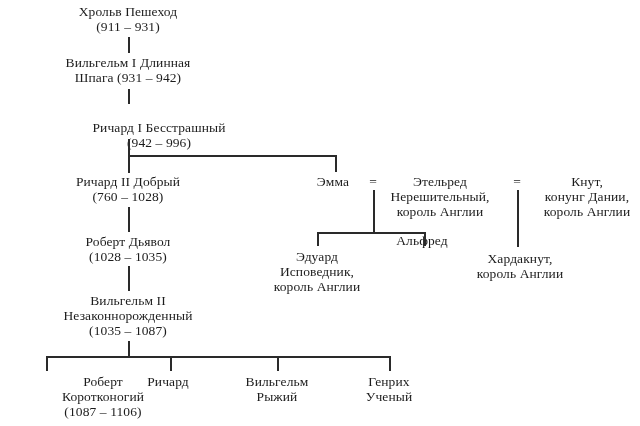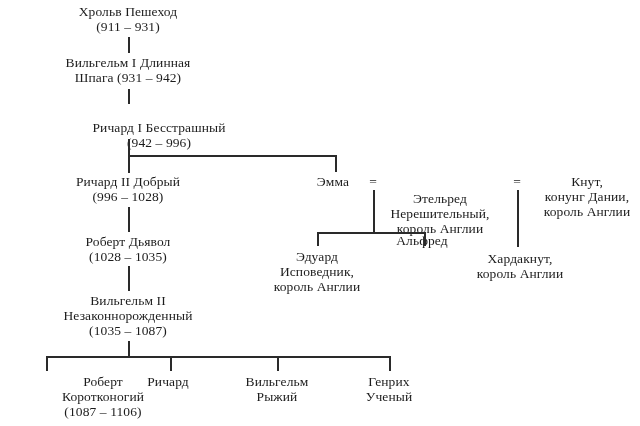--- a/index.html
+++ b/index.html
@@ -43,30 +43,30 @@
 
 <div id="canvas">
 
   <div class="node" style="left:128px; top:4px;">Хрольв Пешеход
 (911 – 931)</div>
   <div class="node" style="left:128px; top:55px;font-family:Liberation Serif, serif;">Вильгельм I Длинная
 Шпага (931 – 942)</div>
   <div class="node" style="left:128px; top:120px;margin-left:31px;">Ричард I Бесстрашный
 (942 – 996)</div>
   <div class="node" style="left:128px; top:174px;">Ричард II Добрый
-(996 – 1028)</div>
+(760 – 1028)</div>
   <div class="node" style="left:128px; top:234px;">Роберт Дьявол
 (1028 – 1035)</div>
   <div class="node" style="left:128px; top:293px;">Вильгельм II
 Незаконнорожденный
 (1035 – 1087)</div>
 
   <div class="node" style="left:333px; top:174px;">Эмма</div>
   <div class="node" style="left:373px; top:174px;">=</div>
-  <div class="node" style="left:440px; top:191px;">Этельред
+  <div class="node" style="left:440px; top:174px;">Этельред
 Нерешительный,
 король Англии</div>
   <div class="node" style="left:517px; top:174px;">=</div>
   <div class="node" style="left:587px; top:174px;">Кнут,
 конунг Дании,
 король Англии</div>
 
   <div class="node" style="left:317px; top:249px;">Эдуард
 Исповедник,
 король Англии</div>

